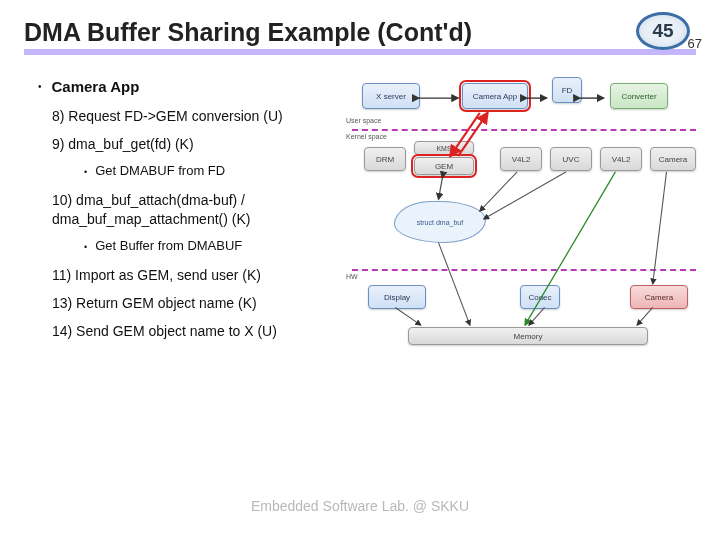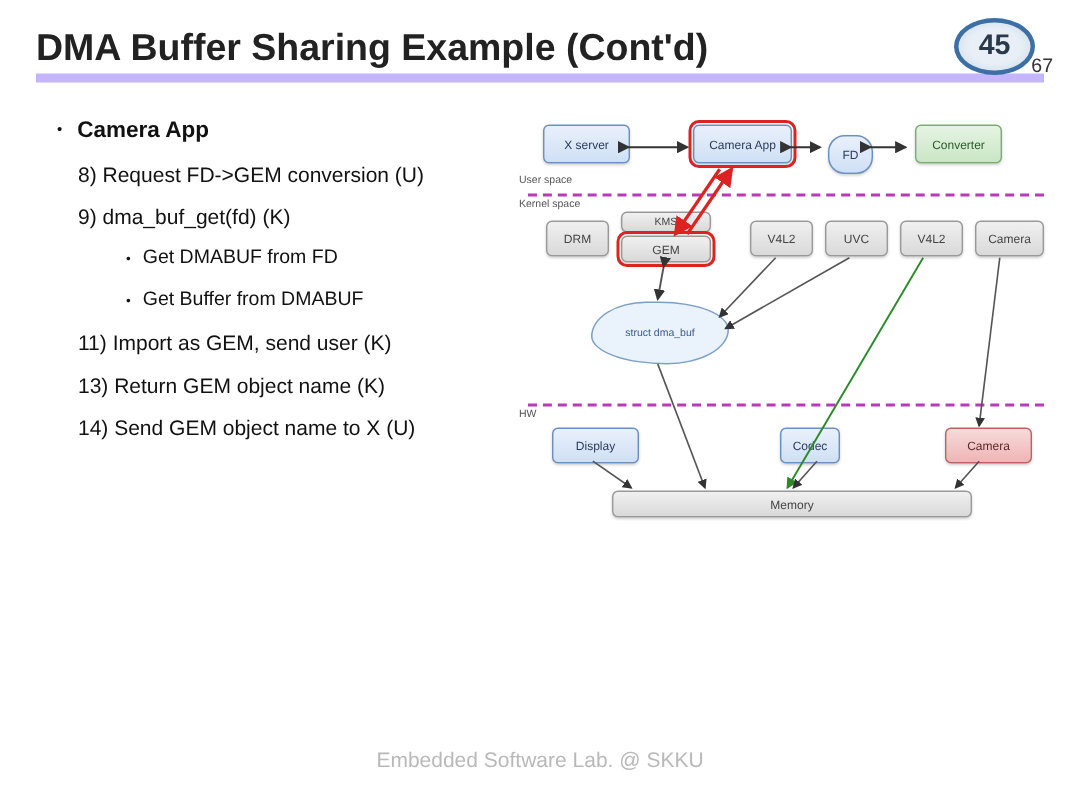--- a/index.html
+++ b/index.html
@@ -125,41 +125,42 @@
       <div class="b1">
         <span class="dot">•</span>
         <span class="txt">Camera App</span>
       </div>
       <div class="b2">8) Request FD-&gt;GEM conversion (U)</div>
       <div class="b2">9) dma_buf_get(fd) (K)</div>
       <div class="b3">
         <span class="dot">•</span>
         <span>Get DMABUF from FD</span>
       </div>
+      <div class="b2">10) dma_buf_attach(dma-buf) / dma_buf_map_attachment() (K)</div>
       <div class="b3">
         <span class="dot">•</span>
         <span>Get Buffer from DMABUF</span>
       </div>
       <div class="b2">11) Import as GEM, send user (K)</div>
       <div class="b2">13) Return GEM object name (K)</div>
       <div class="b2">14) Send GEM object name to X (U)</div>
     </div>
 
     <div class="diagram">
 
       <div class="dash" style="top:60px;"></div>
       <div class="dash" style="top:200px;"></div>
 
       <div class="lbl" style="top:48px; left:-6px;">User space</div>
       <div class="lbl" style="top:64px; left:-6px;">Kernel space</div>
       <div class="lbl" style="top:204px; left:-6px;">HW</div>
 
       <div class="box blue" style="top:14px; left:10px;  width:58px; height:26px;">X server</div>
       <div class="box blue" style="top:14px; left:110px; width:66px; height:26px; outline:2px solid #d22; outline-offset:1px;">Camera App</div>
-      <div class="box blue" style="top:21px; left:200px; width:30px; height:26px;border-radius:11px;">FD</div>
+      <div class="box blue" style="top:8px; left:200px; width:30px; height:26px;">FD</div>
       <div class="box green" style="top:14px; left:258px; width:58px; height:26px;">Converter</div>
 
       <div class="box gray" style="top:78px; left:12px;  width:42px; height:24px;">DRM</div>
       <div style="position:absolute; top:72px; left:62px; width:52px; height:36px;">
         <div class="box gray" style="position:absolute; top:0; left:0; width:60px; height:14px; font-size:7px;">KMS</div>
         <div class="box gray" style="position:absolute; top:16px; left:0; width:60px; height:18px; outline:2px solid #d22; outline-offset:1px;">GEM</div>
       </div>
       <div class="box gray" style="top:78px; left:148px; width:42px; height:24px;">V4L2</div>
       <div class="box gray" style="top:78px; left:198px; width:42px; height:24px;">UVC</div>
       <div class="box gray" style="top:78px; left:248px; width:42px; height:24px;">V4L2</div>

